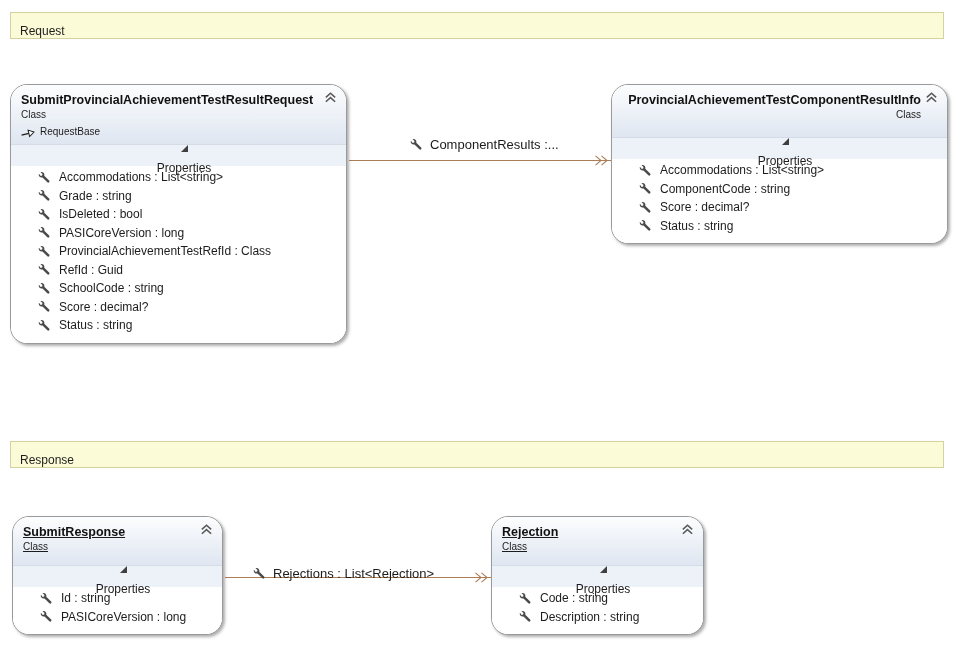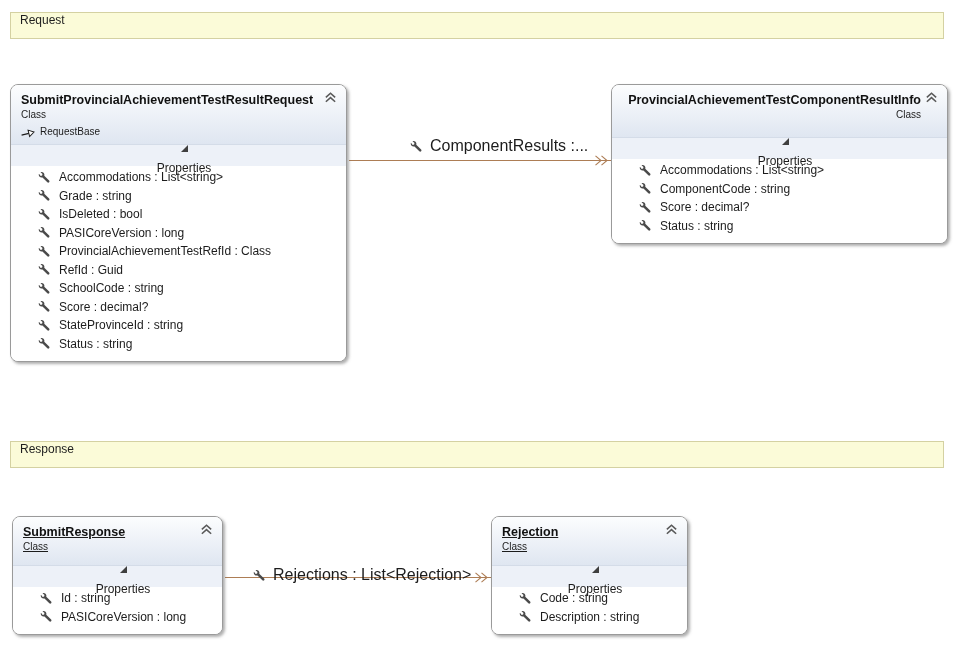--- a/index.html
+++ b/index.html
@@ -7,26 +7,26 @@
     --connector:#AD7D55; --box-border:#9A9A9A;
     --hdr-start:#FCFDFE; --hdr-end:#DFE6F1; --compartment:#EDF1F8;
   }
   *{margin:0;padding:0;box-sizing:border-box;}
   body{background:#fff;font-family:"Liberation Sans",sans-serif;}
   .canvas{position:relative;width:955px;height:647px;background:#fff;overflow:hidden;}
 
   
   .band{position:absolute;left:10px;width:934px;height:27px;
         background:var(--band-fill);border:1px solid var(--band-border);
-        display:flex;align-items:flex-start;padding-left:9px;}
+        display:flex;align-items:flex-end;padding-left:9px;}
   .band-label{font-size:12px;color:#1e1e1e;}
 
   
   .class-box{position:absolute;background:#fff;border:1px solid var(--box-border);
-             border-radius:8px;box-shadow:2px 2px 3px rgba(110,110,110,.55);
+             border-radius:17px;box-shadow:2px 2px 3px rgba(110,110,110,.55);
              font-size:12px;color:#1c1c1c;overflow:hidden;}
   .box-header{background:linear-gradient(var(--hdr-start),var(--hdr-end));
               padding:7px 26px 6px 10px;position:relative;border-bottom:1px solid #D4DCE8;}
   .box-title{font-weight:bold;font-size:12.5px;color:#111;line-height:16px;
              white-space:nowrap;overflow:hidden;}
   .stereotype{font-size:10px;color:#222;line-height:12px;margin-top:1px;}
   .base-row{display:flex;align-items:flex-end;gap:5px;margin-top:4px;font-size:10px;
             line-height:13px;color:#1c1c1c;}
   .hdr-pad-lg{padding-bottom:16px;}
   .hdr-pad-md{padding-bottom:12px;text-decoration:underline;}
@@ -36,21 +36,21 @@
   .expander{width:0;height:0;border-left:7px solid transparent;border-bottom:7px solid #3f3f3f;}
   .props-header span{font-size:12px;color:#1c1c1c;}
   .props-list{padding:2px 0 8px 0;background:#fff;}
   .prop-row{display:flex;align-items:center;gap:8px;height:18.5px;padding-left:27px;}
   .prop-row .w-icon{flex:0 0 13px;width:13px;height:13px;color:#4a4a4a;}
   .prop-text{white-space:nowrap;}
 
   
   .conn-line{position:absolute;height:0;border-top:1px solid var(--connector);}
   .conn-head{position:absolute;width:20px;height:11px;color:var(--connector);}
-  .conn-label{position:absolute;display:flex;align-items:center;gap:7px;font-size:16px;color:#1c1c1c;}
+  .conn-label{position:absolute;display:flex;align-items:center;gap:7px;font-size:13px;color:#1c1c1c;}
   .conn-label .w-icon{width:13px;height:13px;color:#4a4a4a;}
 
   svg.defs{position:absolute;width:0;height:0;}
 </style>
 </head>
 <body>
 
 <svg class="defs" aria-hidden="true">
   <symbol id="wrench" viewBox="0 0 16 16">
     <g transform="translate(16,0) scale(-1,1)">
@@ -152,26 +152,20 @@
       <div class="prop-row">
           <svg class="w-icon">
             <use href="#wrench"></use>
           </svg>
           <span class="prop-text">Score : decimal?</span>
         </div>
       <div class="prop-row">
           <svg class="w-icon">
             <use href="#wrench"></use>
           </svg>
-          <span class="prop-text">StateProvinceId : string</span>
-        </div>
-      <div class="prop-row">
-          <svg class="w-icon">
-            <use href="#wrench"></use>
-          </svg>
           <span class="prop-text">Status : string</span>
         </div>
     </div>
   </div>
 
   <div class="class-box" style="left:611px;top:84px;width:337px;text-align:right;">
     <div class="box-header hdr-pad-lg">
       <div class="box-title">ProvincialAchievementTestComponentResultInfo</div>
       <div class="stereotype">Class</div>
       <svg class="collapse-btn">
@@ -246,21 +240,21 @@
         </div>
       <div class="prop-row">
           <svg class="w-icon">
             <use href="#wrench"></use>
           </svg>
           <span class="prop-text">PASICoreVersion : long</span>
         </div>
     </div>
   </div>
 
-  <div class="class-box" style="left:491px;top:516px;width:197px;">
+  <div class="class-box" style="left:491px;top:516px;width:213px;">
     <div class="box-header hdr-pad-md">
       <div class="box-title">Rejection</div>
       <div class="stereotype">Class</div>
       <svg class="collapse-btn">
           <use href="#collapse"></use>
         </svg>
     </div>
     <div class="props-header">
       <div class="expander"></div>
       <span>Properties</span>

